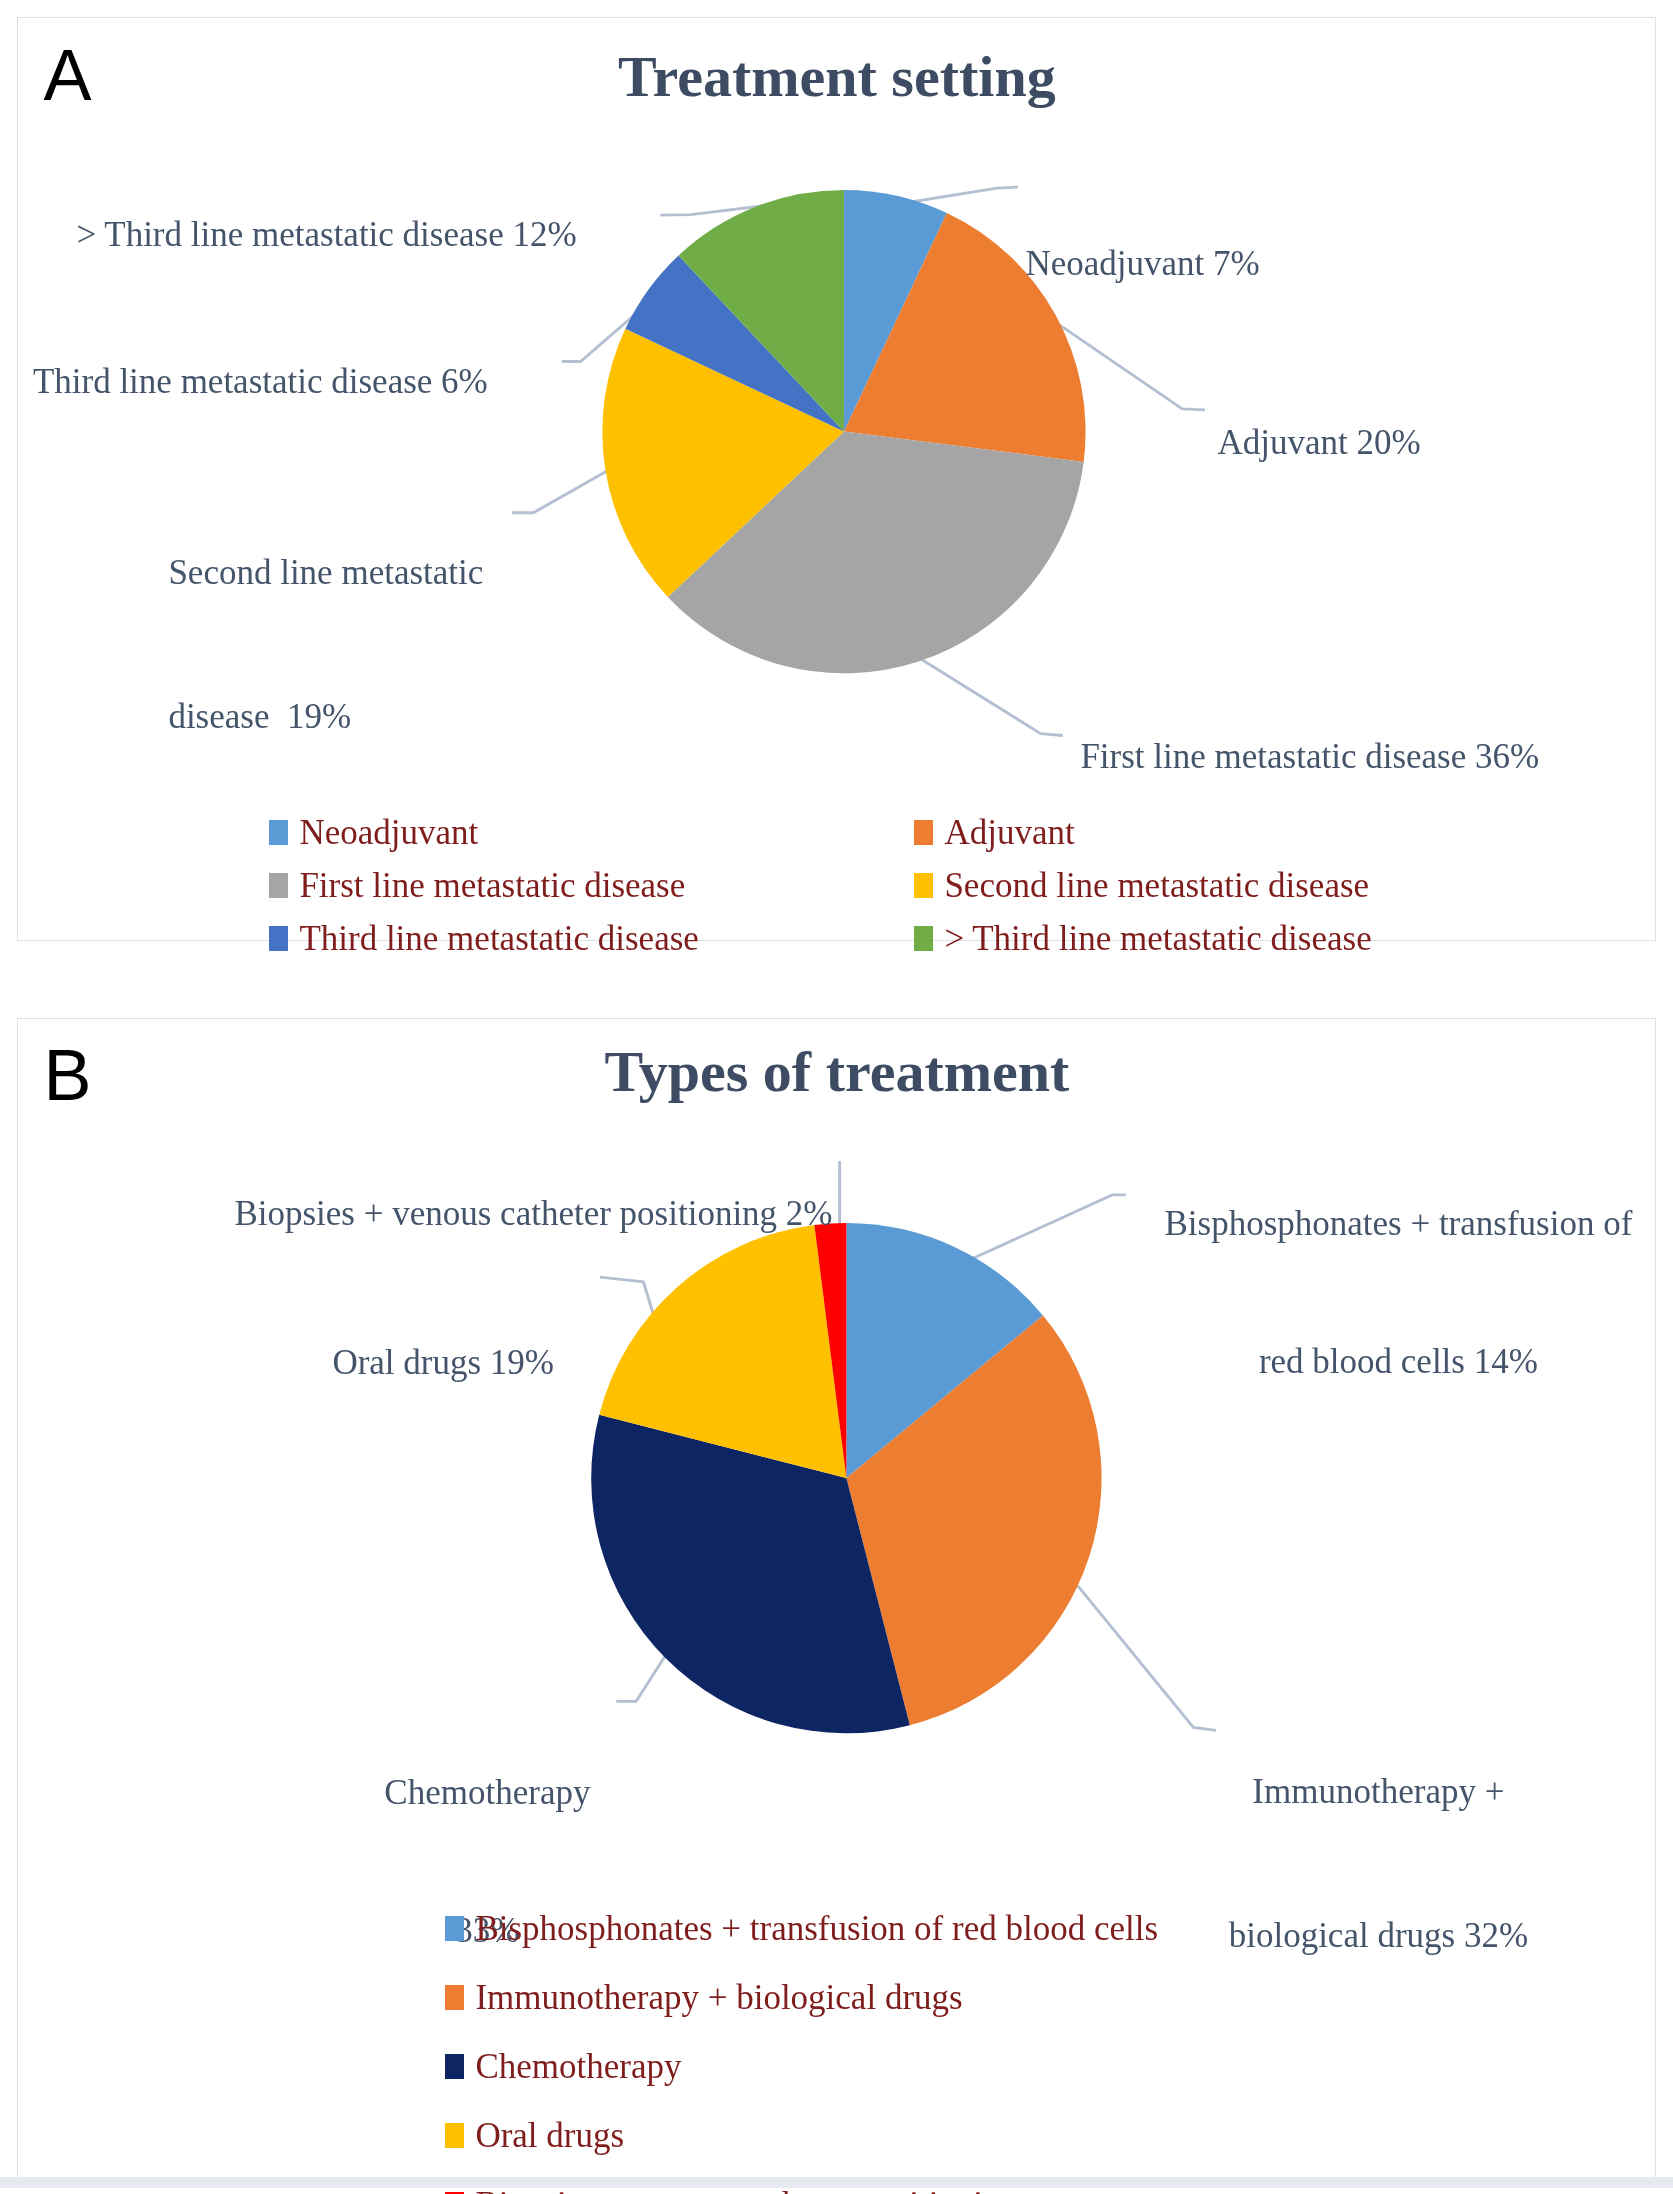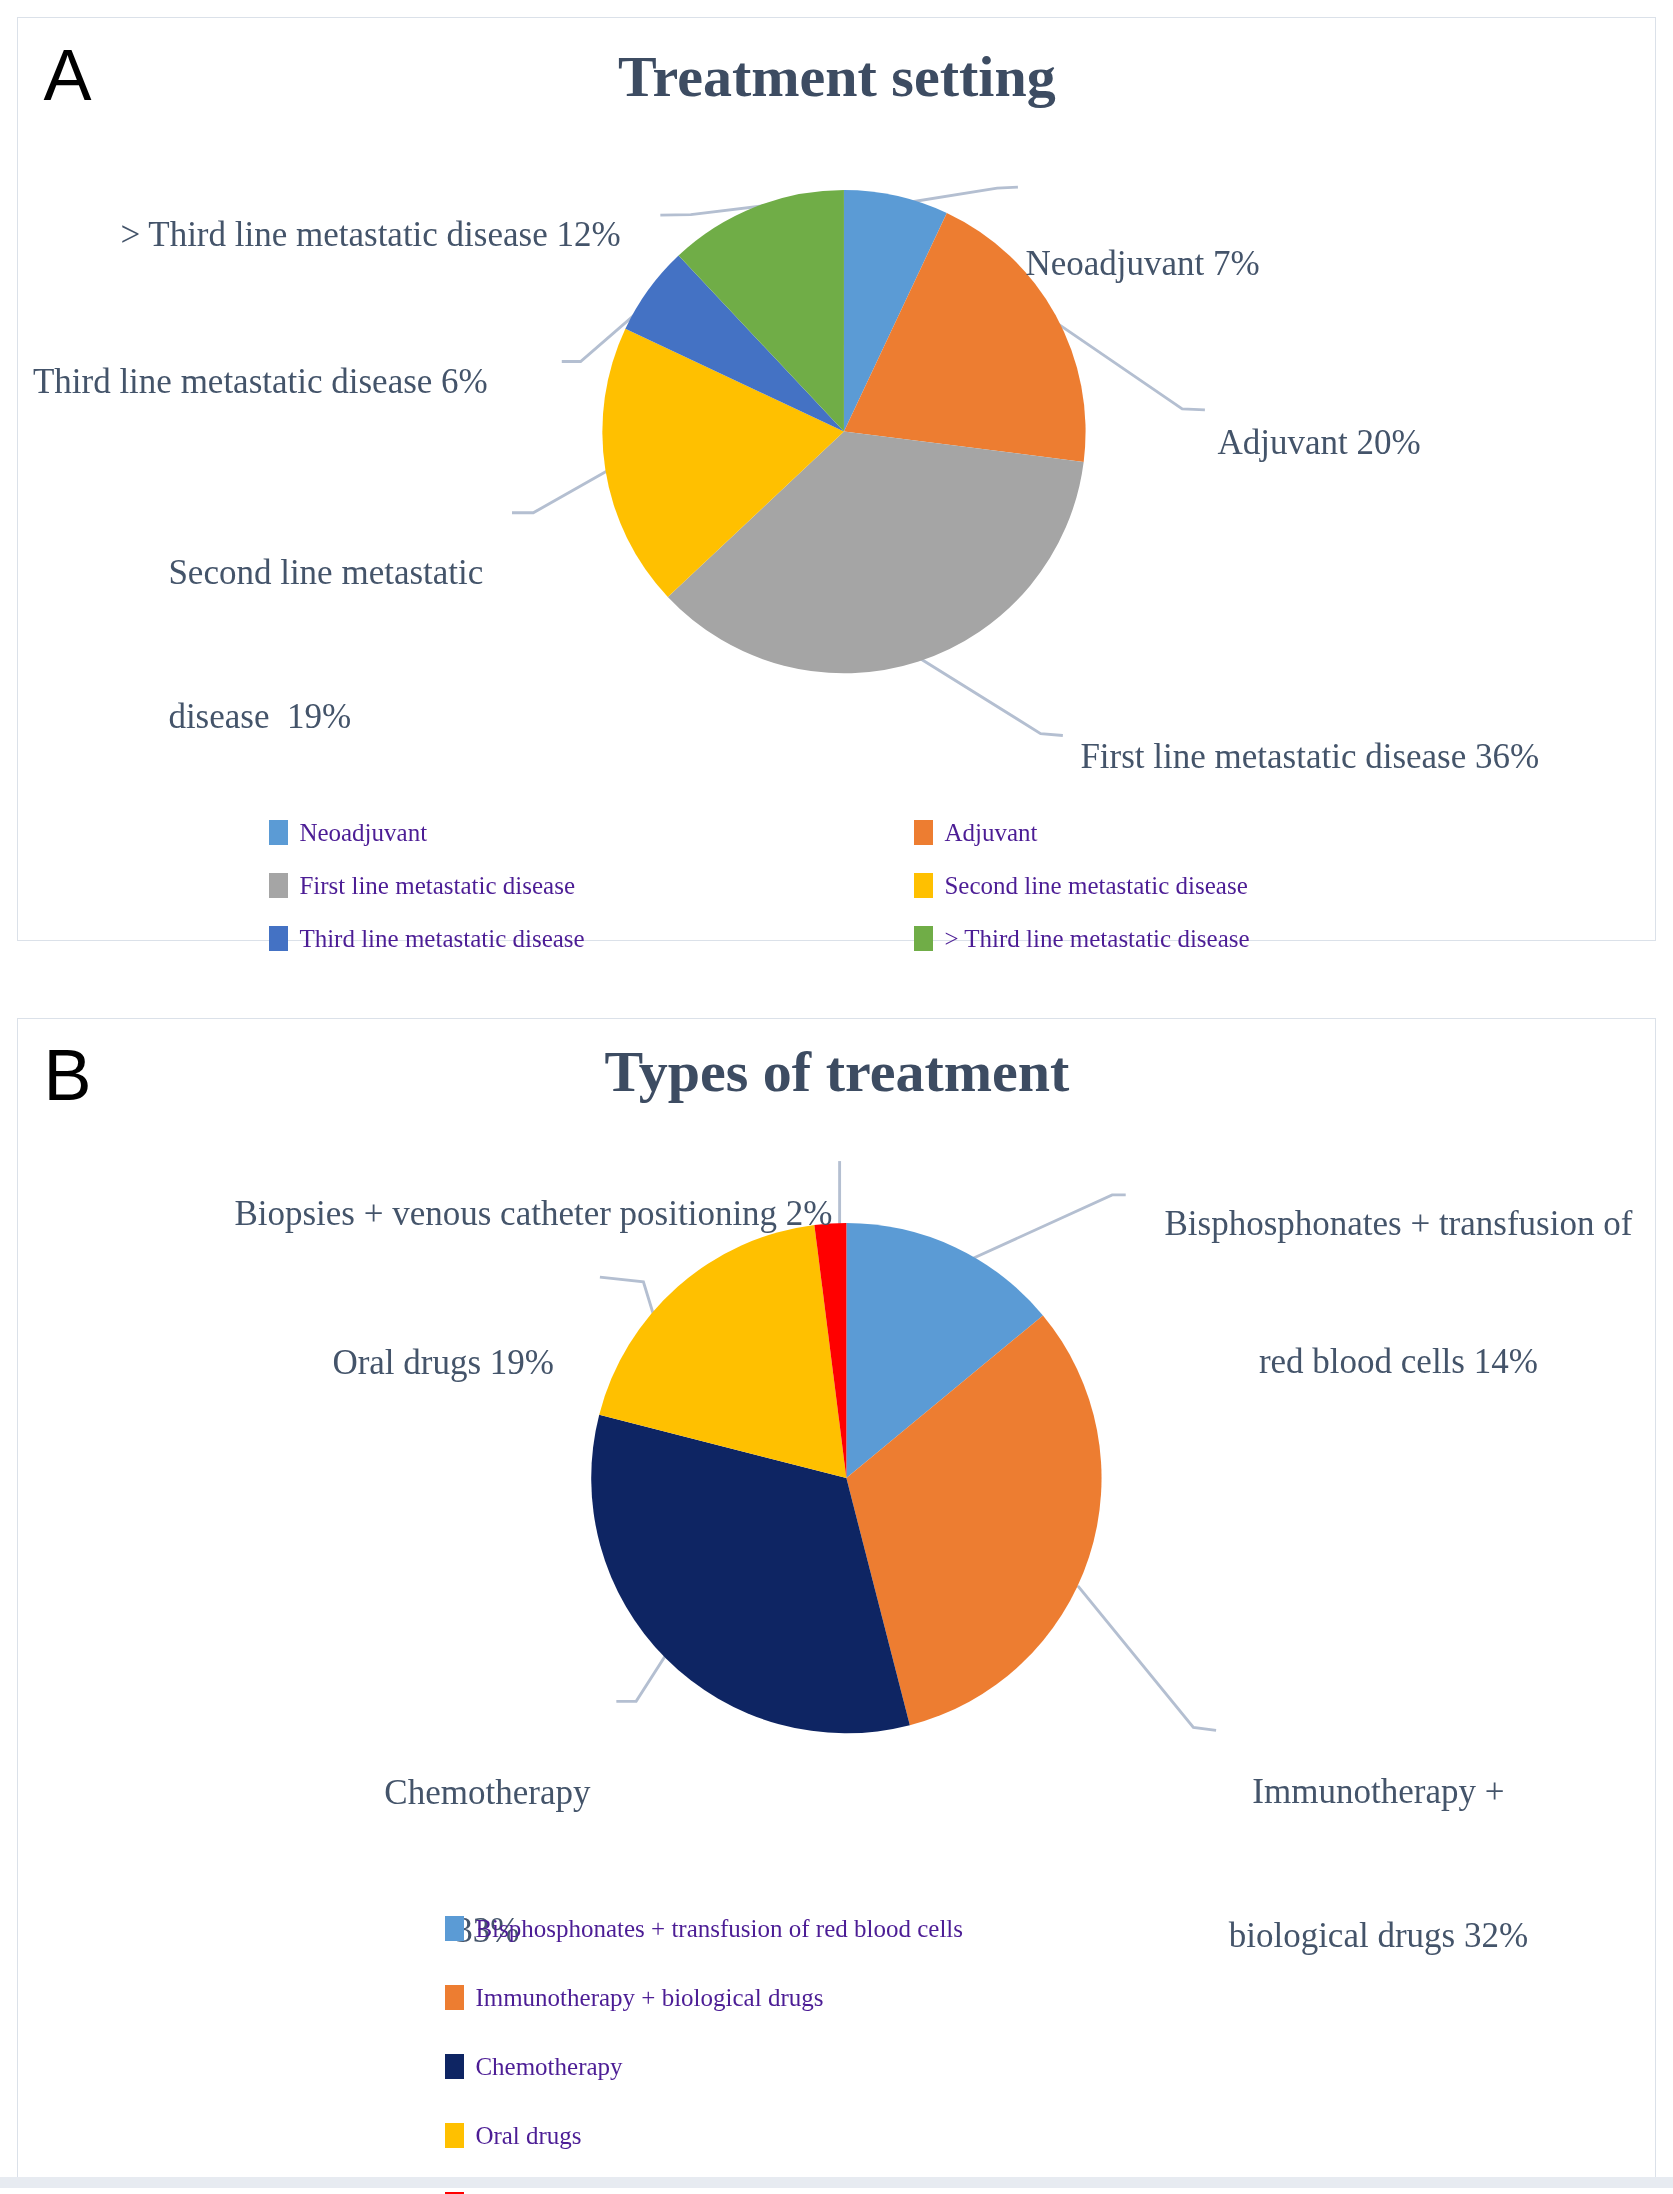--- a/index.html
+++ b/index.html
@@ -26,40 +26,40 @@
     font-weight:bold;font-size:58px;line-height:72px;color:#3d4c62;
   }
   .panel-a .chart-title{top:23px;}
   .panel-b .chart-title{top:17.4px;}
   .pie-svg{position:absolute;left:0;top:0;}
   .leader{fill:none;stroke:#b4bfd1;stroke-width:6;}
   .callout{
     position:absolute;font-size:35px;line-height:42px;color:#44546a;white-space:pre-wrap;
   }
   
-  .co-a-gt3   {left:58px;  top:112px;margin-left:44px;}
+  .co-a-gt3   {left:58px;  top:112px;}
   .co-a-neo   {left:1007px; top:141px;}
   .co-a-adj   {left:1199px; top:320px;}
   .co-a-3rd   {left:14.5px;   top:259px;}
   .co-a-2nd   {left:150px;  top:435px; width:440px; line-height:48px;}
   .co-a-1st   {left:1062px; top:634px;}
   
   .co-b-biop  {left:216px;  top:90px;}
   .co-b-bis   {left:1107px; top:90px; width:546px; text-align:center; line-height:46px;}
   .co-b-oral  {left:314px;  top:239px;}
   .co-b-chemo {left:290px;  top:659px; width:358px; text-align:center; line-height:46px;}
   .co-b-immu  {left:1185px; top:653px; width:350px; text-align:center; line-height:48px;}
   
   .legend{position:absolute;display:flex;flex-direction:column;}
   .legend-a-col1{left:251px;top:797px;gap:18px;}
   .legend-a-col2{left:896px;top:797px;gap:18px;}
   .legend-b{left:427px;top:892px;gap:34px;}
   .legend-item{display:flex;align-items:center;gap:11.6px;}
   .swatch{width:18.4px;height:25px;flex:0 0 18.4px;}
-  .legend-label{font-size:25px;line-height:35px;color:#4c1d95;white-space:pre;}
+  .legend-label{font-size:35px;line-height:35px;color:#7f1d1d;white-space:pre;}
 </style>
 </head>
 <body>
 
 <div class="page">
 
   <div class="panel panel-a">
     <div class="corner-letter">A</div>
     <div class="chart-title">Treatment setting</div>
 

